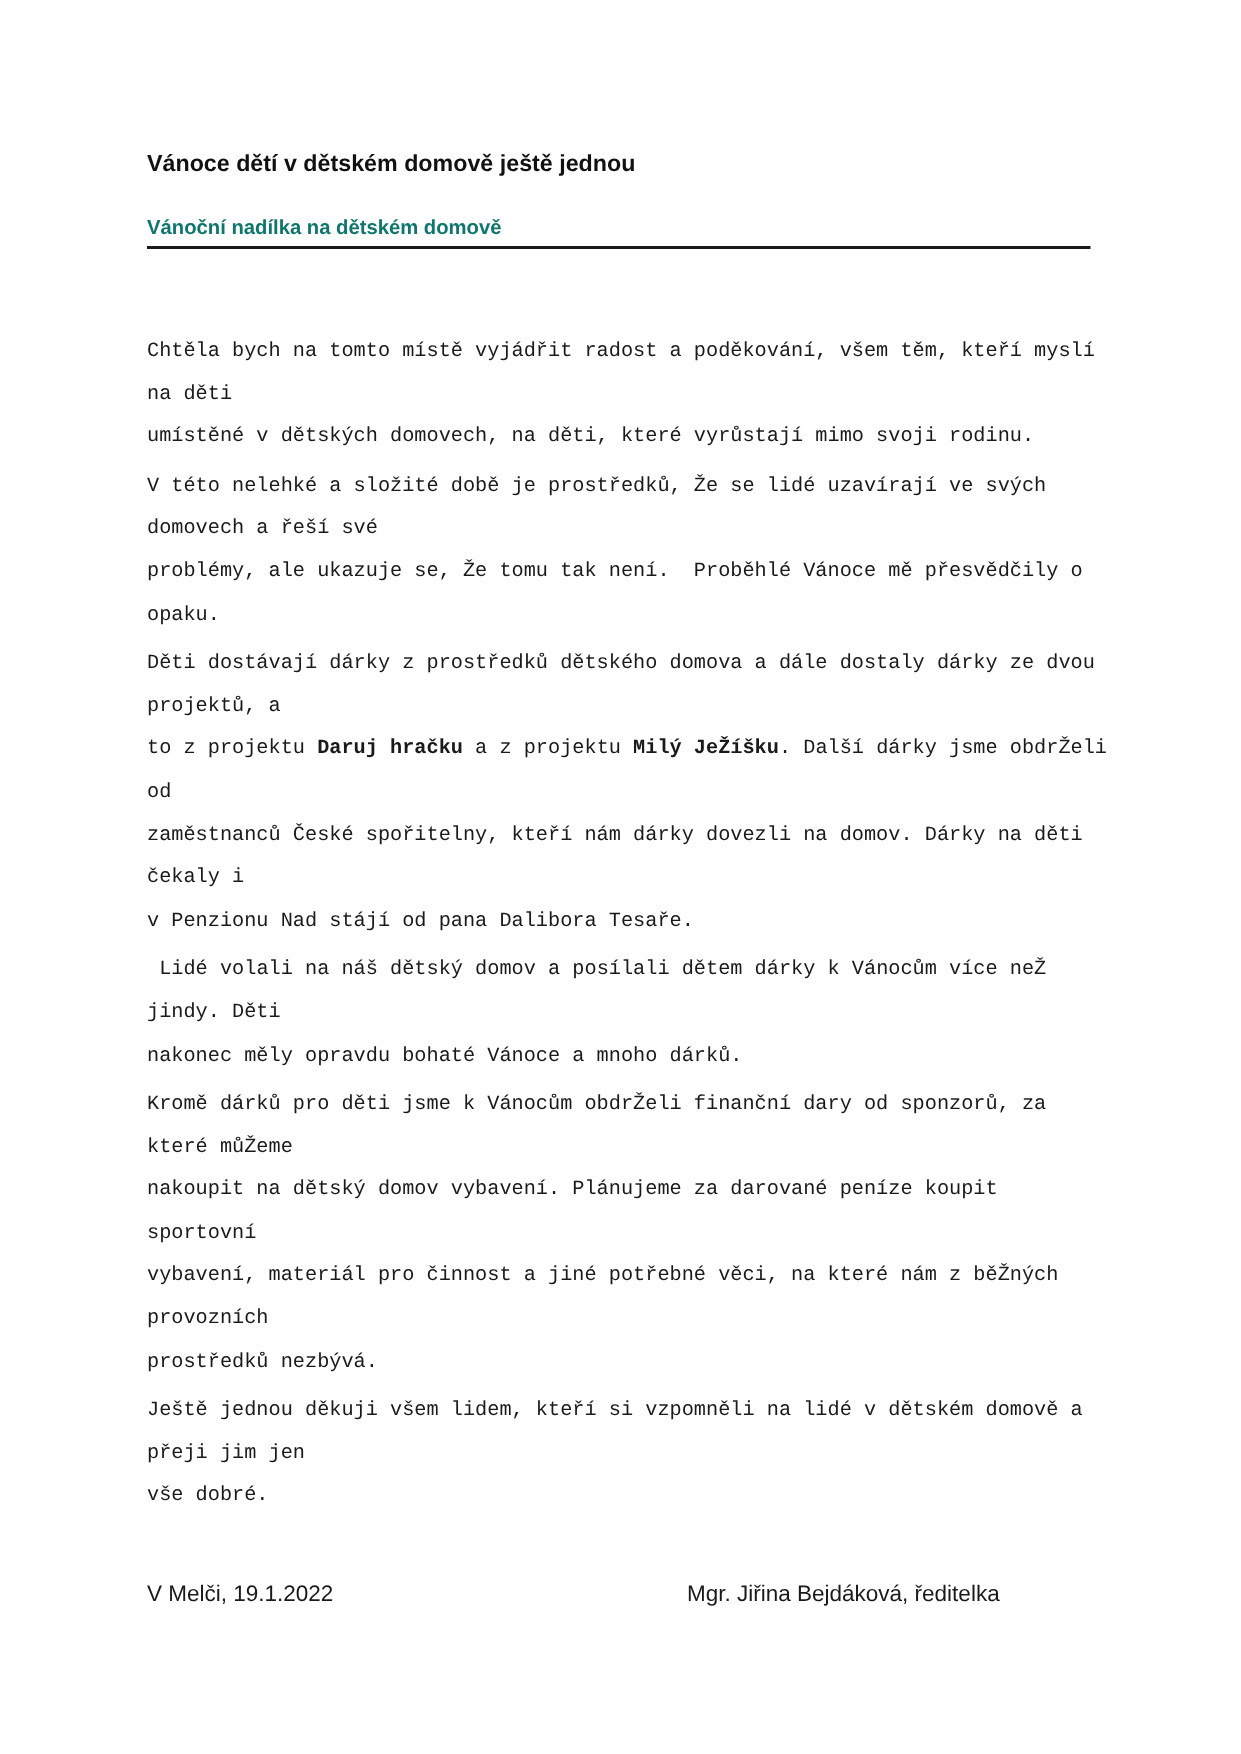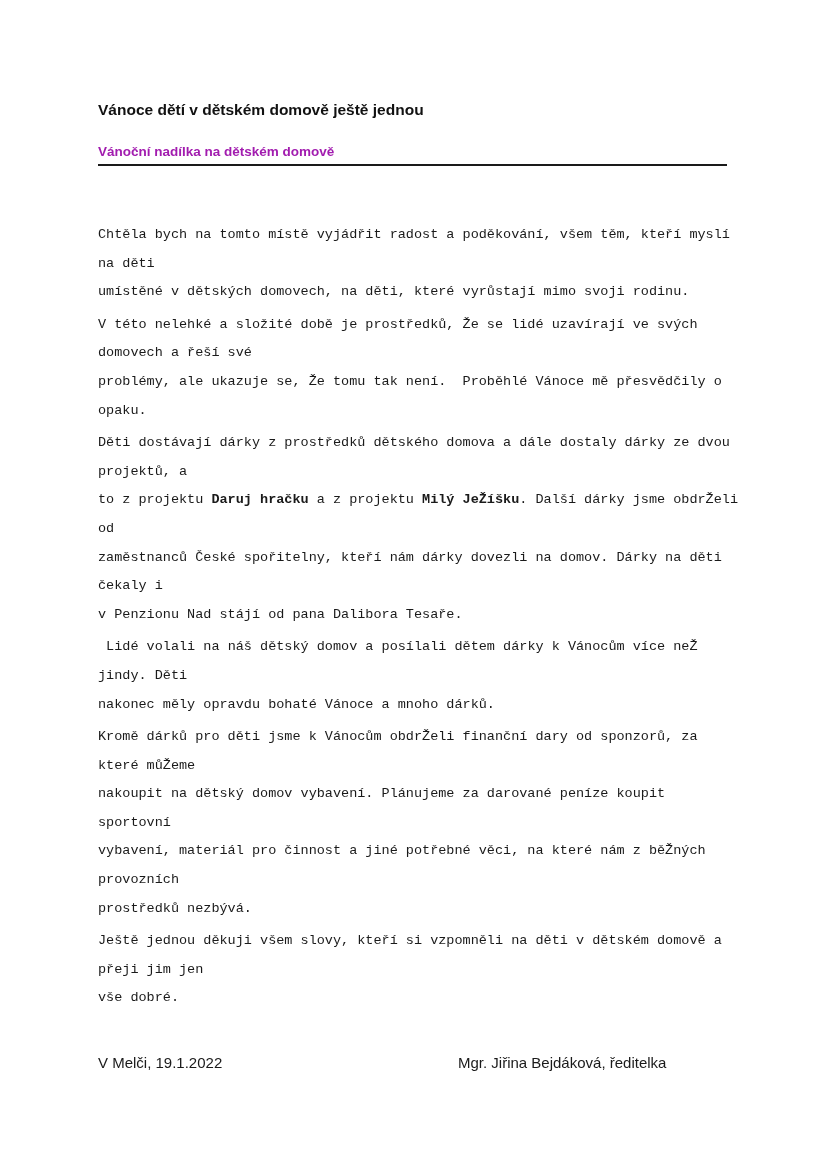--- a/index.html
+++ b/index.html
@@ -33,21 +33,21 @@
   }
   .section-heading {
     font-size: 13.5px;
     font-weight: bold;
     line-height: 18px;
     margin: 0 0 55px 0;
     padding-bottom: 3px;
     border-bottom: 2px solid #1a1a1a;
     width: 629px;
     box-sizing: border-box;
-    color: #a21caf;
+    color: #0f766e;
     white-space: pre-wrap;
   }
   .para {
     font-size: 13.5px;
     line-height: 28.6px;
     margin: 0 0 4px 0;
     white-space: pre-wrap;
     font-family: Liberation Mono, monospace;
   }
   .para b {
@@ -96,21 +96,21 @@
 v Penzionu Nad stájí od pana Dalibora Tesaře.</span></p>
 
     <p class="para"> Lidé volali na náš dětský domov a posílali dětem dárky k Vánocům více neŽ jindy. Děti
 nakonec měly opravdu bohaté Vánoce a mnoho dárků.</p>
 
     <p class="para">Kromě dárků pro děti jsme k Vánocům obdrŽeli finanční dary od sponzorů, za které můŽeme
 nakoupit na dětský domov vybavení. Plánujeme za darované peníze koupit sportovní
 vybavení, materiál pro činnost a jiné potřebné věci, na které nám z běŽných provozních
 prostředků nezbývá.</p>
 
-    <p class="para">Ještě jednou děkuji všem slovy, kteří si vzpomněli na děti v dětském domově a přeji jim jen
+    <p class="para">Ještě jednou děkuji všem lidem, kteří si vzpomněli na lidé v dětském domově a přeji jim jen
 vše dobré.</p>
 
 
 
     <div class="footer-row">
       <span class="place-date">V Melči, 19.1.2022</span>
       <span class="signature">Mgr. Jiřina Bejdáková, ředitelka</span>
     </div>
 
   </div>

